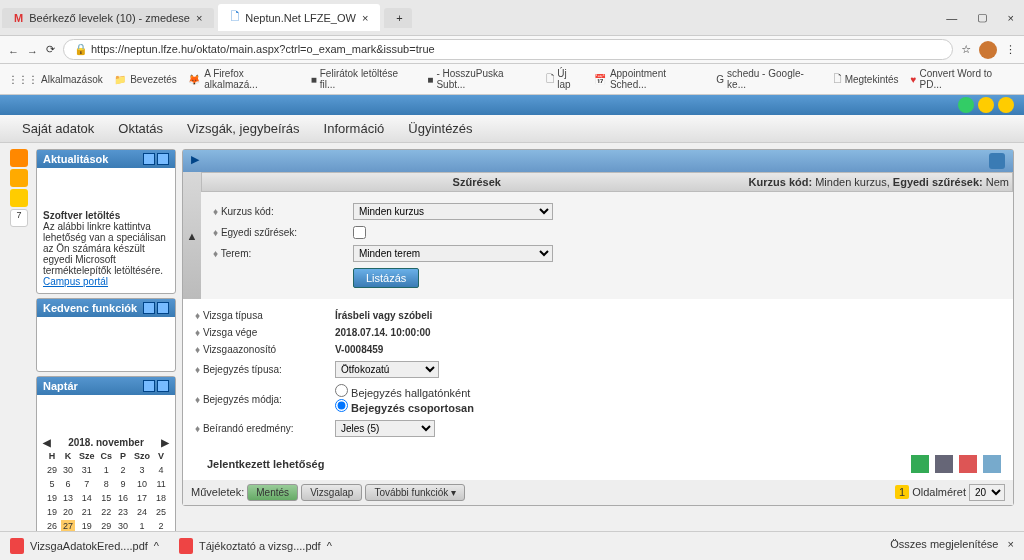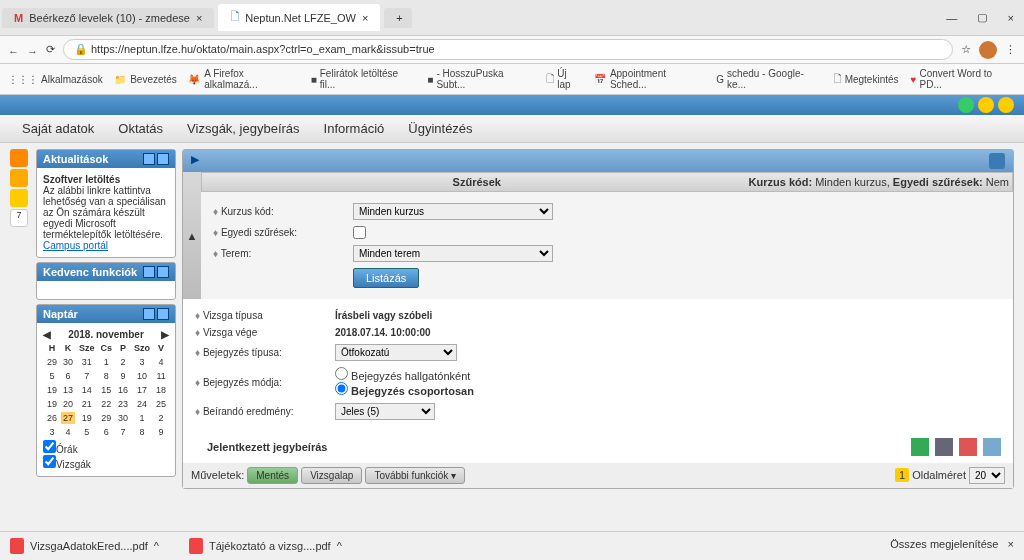--- a/index.html
+++ b/index.html
@@ -16,21 +16,21 @@
 .menu-bar { background:linear-gradient(#f8f8f8,#e0e0e0); padding:0 10px; display:flex; border-bottom:1px solid #ccc;}
 .menu-item { padding:6px 12px; font-size:13px; cursor:pointer;}
 .layout { display:flex; gap:6px; padding:6px 10px;}
 .sidebar { width:140px; display:flex; flex-direction:column; gap:4px;}
 .side-icons { width:20px; display:flex; flex-direction:column; gap:2px;}
 .side-icon { width:18px; height:18px; background:#f80; border-radius:3px;}
 .panel { border:1px solid #aaa; border-radius:3px; background:#fff;}
 .panel-head { background:linear-gradient(#5595cf,#3a7bb4); color:#fff; padding:3px 6px; font-weight:bold; font-size:11px; display:flex; justify-content:space-between; align-items:center;}
 .panel-head-icons { display:flex; gap:2px;}
 .panel-head-icons span { width:12px; height:12px; background:#7bf; border:1px solid #048;}
-.panel-body { padding:6px; font-size:10px;}
+.panel-body { padding:6px; font-size:10px;margin-top:36px;}
 .panel-body a { color:#06c;}
 .link-list { list-style:none;}
 .link-list li { padding:2px 0; color:#06c;}
 .link-list li::before { content:"▸ "; color:#06c;}
 .calendar { width:100%; font-size:9px; text-align:center;}
 .calendar th, .calendar td { padding:1px 2px;}
 .cal-nav { display:flex; justify-content:space-between; font-weight:bold;}
 .cb-list label { display:block; font-size:10px;}
 .main { flex:1;}
 .main-panel { border:1px solid #aaa; border-radius:3px; background:#fff;}
@@ -278,35 +278,39 @@
       <div class="filter-sec" style="background:#fff">
         <div class="filter-row">
             <span class="filter-label">Vizsga típusa</span>
             <b class="filter-val">Írásbeli vagy szóbeli</b>
           </div>
         <div class="filter-row">
             <span class="filter-label">Vizsga vége</span>
             <b class="filter-val">2018.07.14. 10:00:00</b>
           </div>
         <div class="filter-row">
+            <span class="filter-label">Vizsgaazonosító</span>
+            <b class="filter-val">V-0008459</b>
+          </div>
+        <div class="filter-row">
             <span class="filter-label">Bejegyzés típusa:</span>
-            <select style="width:122px"><option>Ötfokozatú</option></select>
+            <select style="width:104px"><option>Ötfokozatú</option></select>
           </div>
         <div class="filter-row">
             <span class="filter-label">Bejegyzés módja:</span>
             <span><input type="radio" name="bm" style=""> <span>Bejegyzés hallgatónként</span><br><input type="radio" name="bm" checked="" style=""> <b>Bejegyzés csoportosan</b></span>
           </div>
         <div class="filter-row">
             <span class="filter-label">Beírandó eredmény:</span>
             <select style="width:100px"><option>Jeles (5)</option></select>
           </div>
       </div>
 
       <div style="display:flex;justify-content:space-between;align-items:center;padding:4px 12px">
-        <div class="section-title">Jelentkezett jegybeírás</div>
+        <div class="section-title">Jelentkezett lehetőség</div>
         <div class="action-icons">
           <span style="background:#3a5"></span>
           <span style="background:#667"></span>
           <span style="background:#d55"></span>
           <span style="background:#7ac"></span>
         </div>
       </div>
 
       <div class="toolbar">
         <div><span>Műveletek:</span>
@@ -315,21 +319,21 @@
           <button class="btn-gray"><span>További funkciók</span> ▾</button>
         </div>
         <div><span style="background:#fc0;padding:1px 4px;border-radius:2px">1</span> <span>Oldalméret</span> <select><option>20</option></select></div>
       </div>
 
     </div>
   </div>
 </div>
 
 <div class="downloads">
-  <div style="display:flex;gap:30px">
+  <div style="display:flex;gap:20px">
     <div class="dl-item">
         <span class="dl-icon"></span>
         <span>VizsgaAdatokEred....pdf</span> 
         <span>^</span>
       </div>
     <div class="dl-item">
         <span class="dl-icon"></span>
         <span>Tájékoztató a vizsg....pdf</span> 
         <span>^</span>
       </div>

